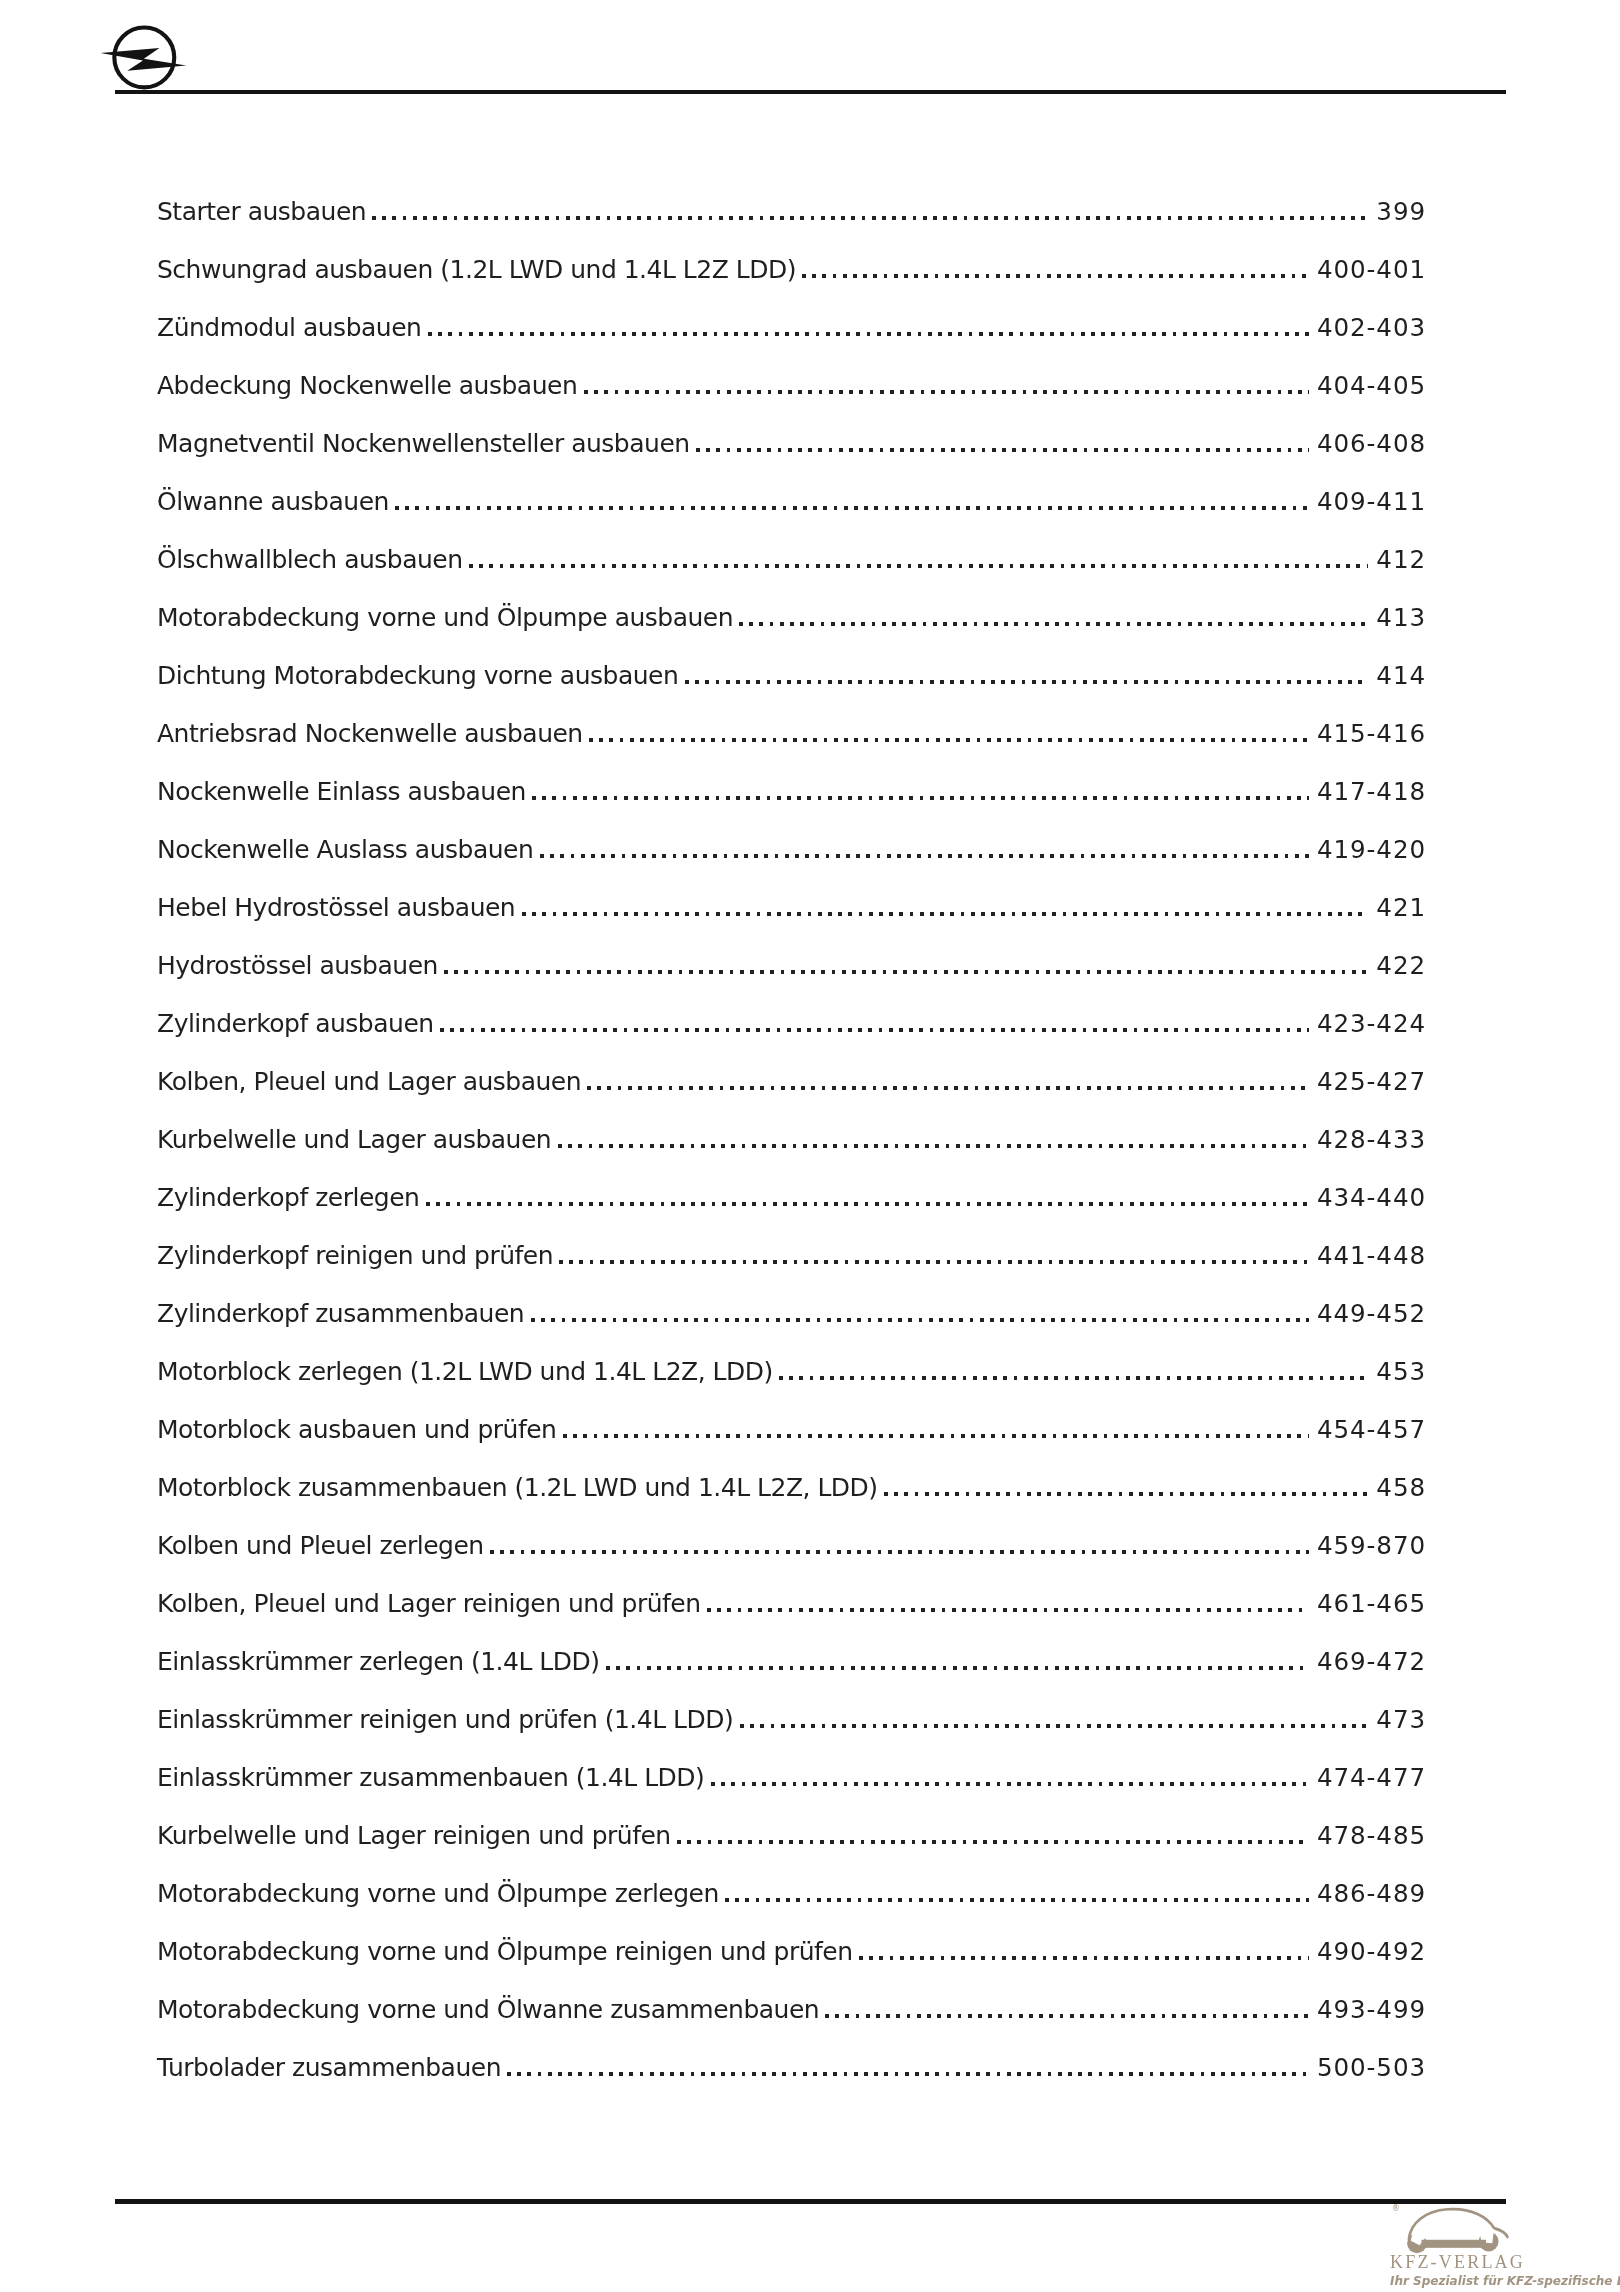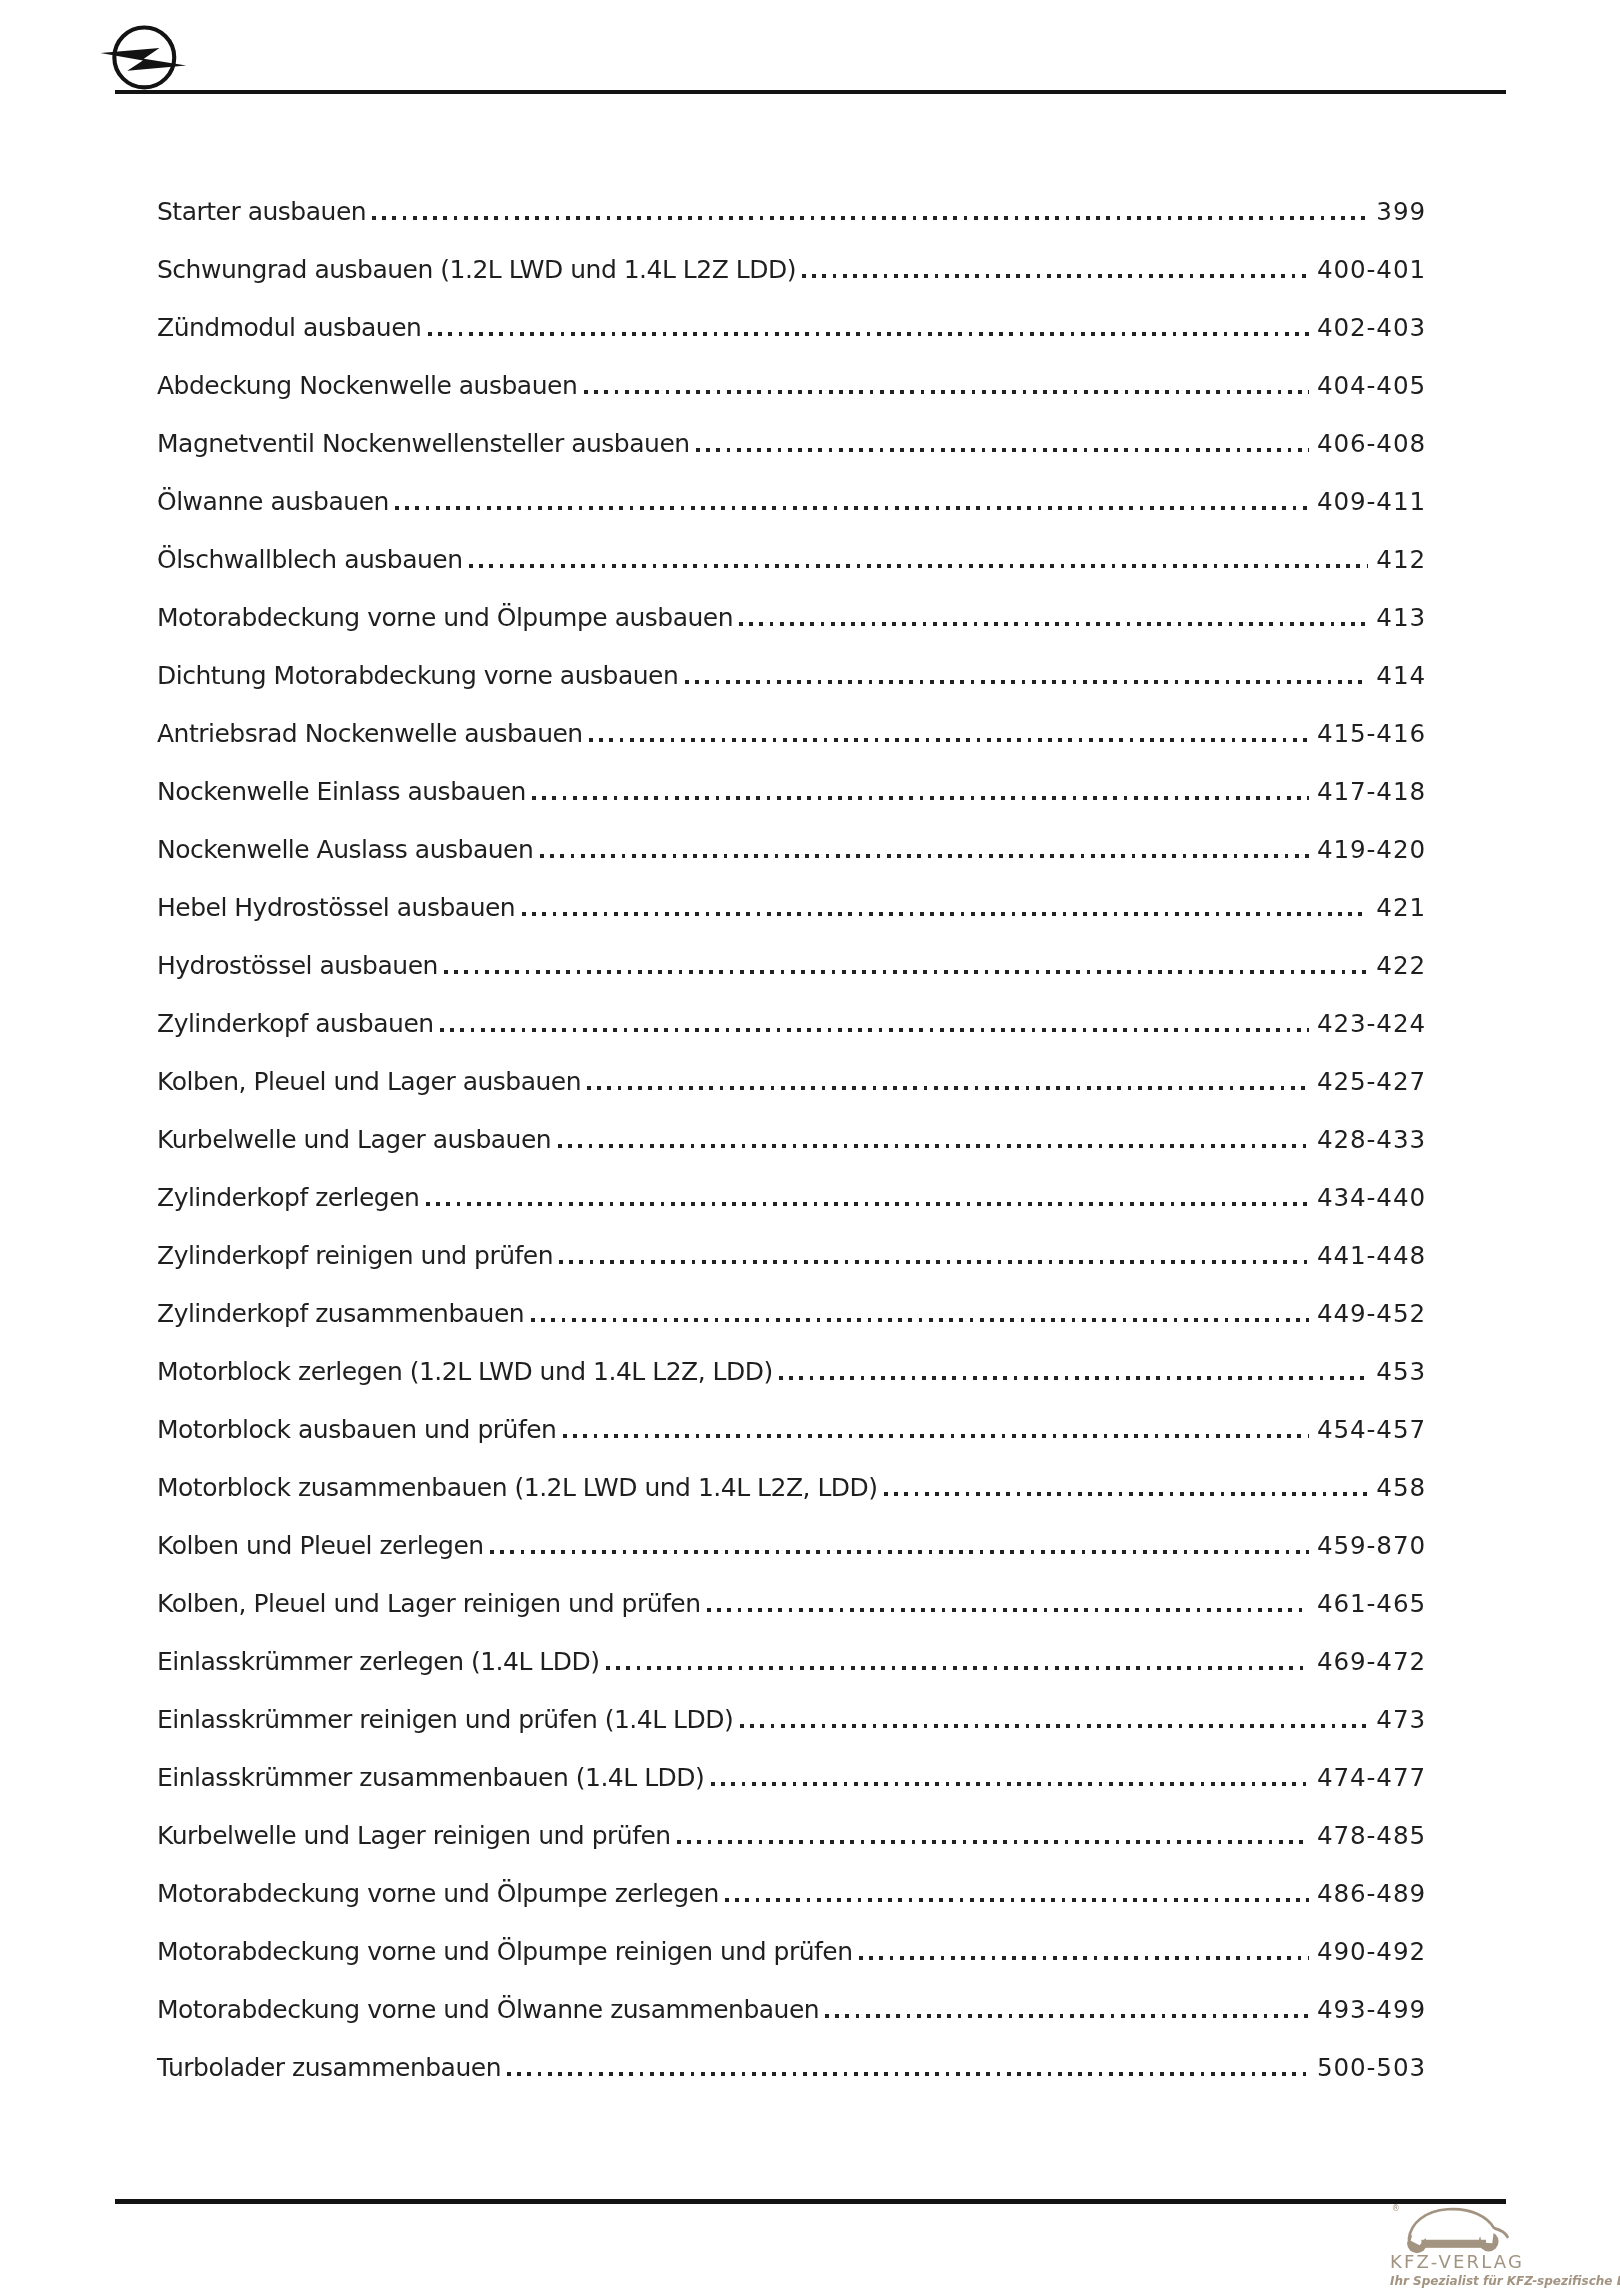--- a/index.html
+++ b/index.html
@@ -90,20 +90,21 @@
     margin: 0 auto;
   }
   .brand-name {
     font-size: 18px;
     letter-spacing: 2.2px;
     line-height: 1;
     text-align: center;
     white-space: nowrap;
     color: #a39482;
     margin-top: -1.8px;
+    font-family: Liberation Serif, serif;
   }
   .brand-tagline {
     font-size: 12px;
     font-style: italic;
     font-weight: bold;
     text-align: center;
     white-space: nowrap;
     color: #a39482;
     margin-top: 2.7px;
   }

